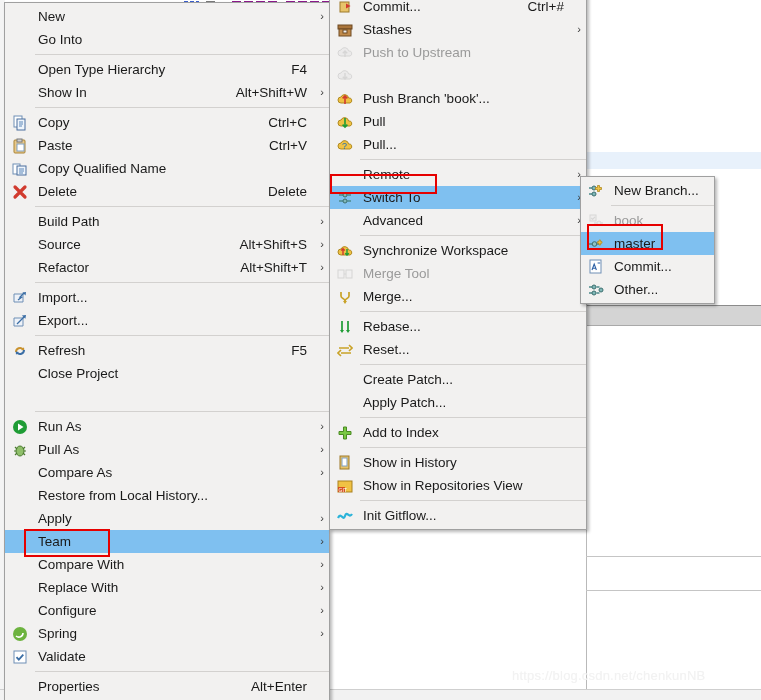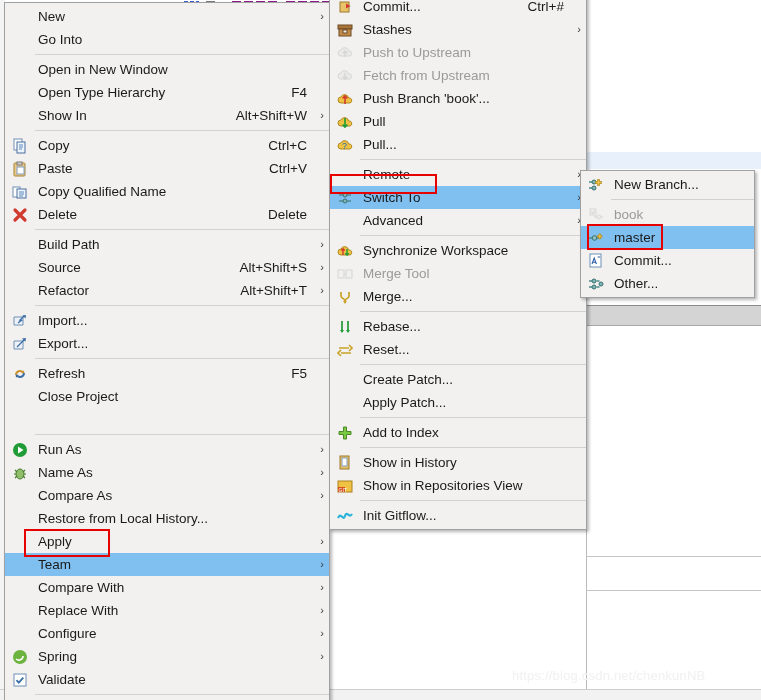--- a/index.html
+++ b/index.html
@@ -50,21 +50,21 @@
   .mi.disabled .lbl,.mi.disabled .acc{color:#9a9a9a;}
   .mi.sel{background:#7fc0f0;}
   .sep{height:1px;background:#d3d1cf;margin:3px 0 3px 30px;}
 
   
   .redbox{position:absolute;border:2px solid #e60000;box-sizing:border-box;pointer-events:none;z-index:40;}
 
   
   #menu-main{left:4px;top:2px;width:326px;}
   #menu-team{left:329px;top:-8px;width:258px;}
-  #menu-switch{left:580px;top:170px;width:175px;}
+  #menu-switch{left:580px;top:176px;width:135px;}
 
   
   .gi{width:16px;height:16px;display:block;}
 </style>
 </head>
 <body>
 
 <div id="bg">
   <div class="bg-leftedge"></div>
   <div class="bg-rightpane"></div>
@@ -103,26 +103,20 @@
     </div>
     <div class="mi">
       <span class="ico"></span>
       <span class="lbl">Go Into</span>
       <span class="acc"></span>
       <span class="arrow"></span>
     </div>
     <div class="sep"></div>
     <div class="mi">
       <span class="ico"></span>
-      <span class="lbl">Open in New Window</span>
-      <span class="acc"></span>
-      <span class="arrow"></span>
-    </div>
-    <div class="mi">
-      <span class="ico"></span>
       <span class="lbl">Open Type Hierarchy</span>
       <span class="acc">F4</span>
       <span class="arrow"></span>
     </div>
     <div class="mi">
       <span class="ico"></span>
       <span class="lbl">Show In</span>
       <span class="acc">Alt+Shift+W</span>
       <span class="arrow">›</span>
     </div>
@@ -254,21 +248,21 @@
       <span class="acc"></span>
       <span class="arrow">›</span>
     </div>
     <div class="mi">
       <span class="ico">
         <svg class="gi" viewBox="0 0 16 16" xmlns="http://www.w3.org/2000/svg">
           <ellipse cx="8" cy="9" rx="4" ry="5" fill="#8fbf6a" stroke="#4a7a2e"></ellipse>
           <path d="M3 5l2 2M13 5l-2 2M2 9h2M12 9h2M3 13l2-2M13 13l-2-2" stroke="#4a7a2e" stroke-width="1.2"></path>
         </svg>
       </span>
-      <span class="lbl">Name As</span>
+      <span class="lbl">Pull As</span>
       <span class="acc"></span>
       <span class="arrow">›</span>
     </div>
     <div class="mi">
       <span class="ico"></span>
       <span class="lbl">Compare As</span>
       <span class="acc"></span>
       <span class="arrow">›</span>
     </div>
     <div class="mi">
@@ -373,21 +367,20 @@
       <span class="acc"></span>
       <span class="arrow"></span>
     </div>
     <div class="mi disabled">
       <span class="ico" style="opacity: 0.45;">
         <svg class="gi" viewBox="0 0 16 16" xmlns="http://www.w3.org/2000/svg">
           <path d="M4 11a3 3 0 010-6 4 4 0 017.6 1A2.6 2.6 0 0113 11z" fill="#e3e3e3" stroke="#b5b5b5"></path>
           <path d="M8 5v6M5.8 8.8L8 11l2.2-2.2" stroke="#b5b5b5" fill="none" stroke-width="1.4"></path>
         </svg>
       </span>
-      <span class="lbl">Fetch from Upstream</span>
       <span class="acc"></span>
       <span class="arrow"></span>
     </div>
     <div class="mi">
       <span class="ico">
         <svg class="gi" viewBox="0 0 16 16" xmlns="http://www.w3.org/2000/svg">
           <path d="M4 12a3 3 0 010-6 4 4 0 017.6 1A2.6 2.6 0 0113 12z" fill="#f0c244" stroke="#b08a20"></path>
           <path d="M8 13V5M5.6 7.4L8 5l2.4 2.4" stroke="#d13a2e" fill="none" stroke-width="1.6"></path>
         </svg>
       </span>

